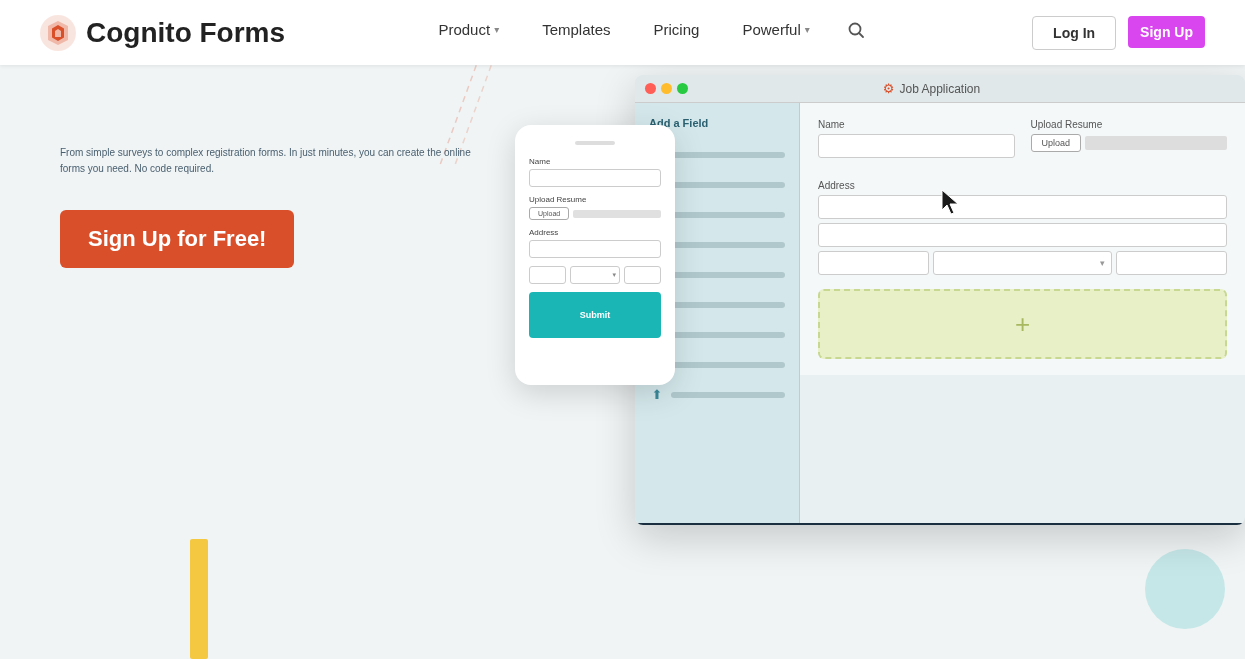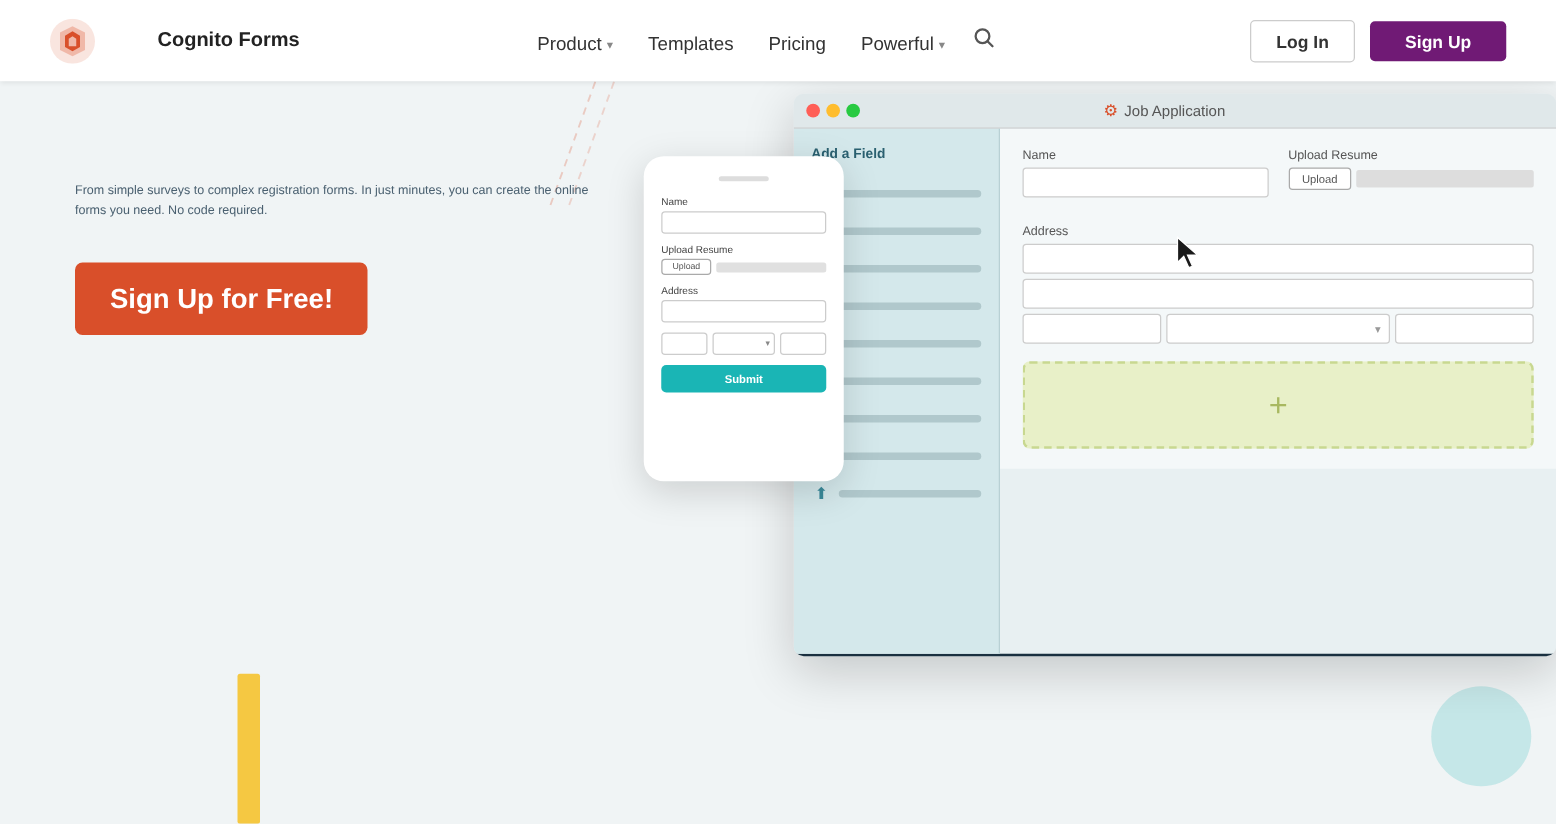--- a/index.html
+++ b/index.html
@@ -7,38 +7,38 @@
 
     
     nav {
       display: flex; align-items: center; justify-content: space-between;
       padding: 0 40px; height: 65px; background: #fff;
       box-shadow: 0 1px 4px rgba(0,0,0,0.08);
       position: relative; z-index: 10;
     }
     .nav-logo { display: flex; align-items: center; gap: 10px; cursor: pointer; }
     .nav-logo-icon { width: 36px; height: 36px; }
-    .nav-logo-text { font-size: 16px; font-weight: 700; color: #222; margin-left: 40px; }
-    .nav-links { display: flex; align-items: flex-end; gap: 0; }
+    .nav-logo-text { font-size: 28px; font-weight: 700; color: #222; }
+    .nav-links { display: flex; align-items: flex-start; gap: 15px; }
     .nav-link {
       display: flex; align-items: center; gap: 4px;
       padding: 8px 14px; font-size: 15px; color: #333;
       cursor: pointer; border: none; background: none; font-family: inherit;
     }
     .nav-link .chevron { font-size: 10px; color: #888; }
     .nav-search { cursor: pointer; padding: 8px; color: #555; font-size: 18px; background: none; border: none; }
-    .nav-actions { display: flex; align-items: center; gap: 12px; margin-left: 20px; }
+    .nav-actions { display: flex; align-items: flex-start; gap: 12px; margin-left: 20px; }
     .btn-login {
       padding: 8px 20px; border: 1.5px solid #ccc; border-radius: 4px;
       background: #fff; font-size: 14px; font-weight: 600; color: #333;
       cursor: pointer; font-family: inherit;
     }
     .btn-signup {
-      padding: 8px 28px; border: none; border-radius: 4px;
-      background: #701a75; font-size: 14px; font-weight: 700; color: #fff;
+      padding: 8px 12px; border: none; border-radius: 4px;
+      background: #d946ef; font-size: 14px; font-weight: 700; color: #fff;
       cursor: pointer; font-family: inherit;
     }
 
     
     .hero {
       display: flex; align-items: flex-start;
       padding: 60px 60px 0 60px;
       position: relative; height: 594px; overflow: hidden;
     }
     .hero-text { flex: 0 0 480px; padding-top: 20px; z-index: 2; }
@@ -93,21 +93,21 @@
       display: flex; align-items: center; justify-content: space-between;
       padding: 0 3px; font-size: 7px; color: #888;
     }
     .phone-upload-row { display: flex; gap: 4px; margin-bottom: 8px; align-items: center; }
     .phone-upload-btn {
       padding: 2px 8px; background: #fff; border: 1px solid #aaa;
       border-radius: 3px; font-size: 7px; color: #555;
     }
     .phone-upload-bar { flex: 1; height: 8px; background: #e0e0e0; border-radius: 2px; }
     .phone-submit {
-      width: 100%; padding: 6px; background: #1ab5b5; border: none;
+      width: 100%; padding: 18px; background: #1ab5b5; border: none;
       border-radius: 4px; color: #fff; font-size: 9px; font-weight: 700;
       text-align: center; margin-top: 4px;
     }
 
     
     .desktop-mock {
       position: absolute; left: 120px; top: 10px;
       width: 610px; height: 450px;
       background: #e8f0f2; border-radius: 8px;
       box-shadow: 0 12px 40px rgba(0,0,0,0.18);

